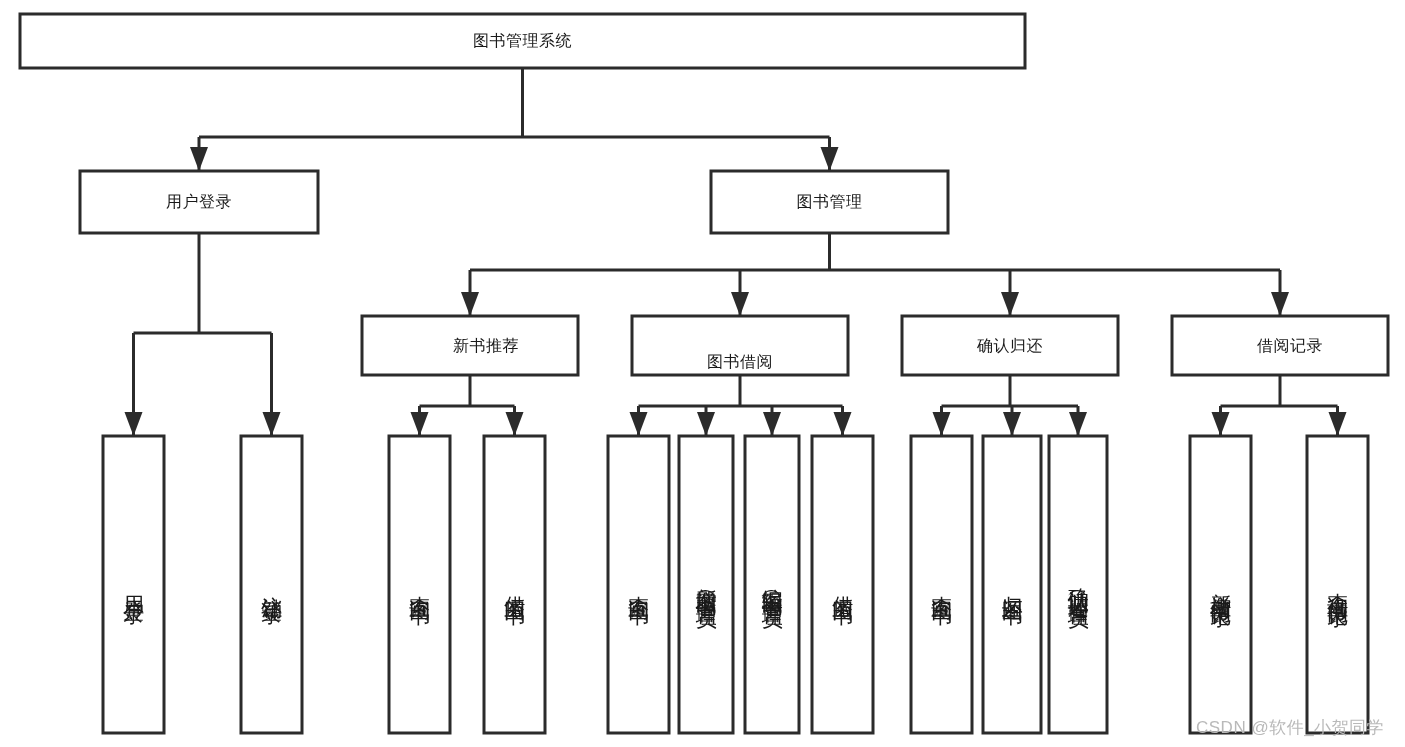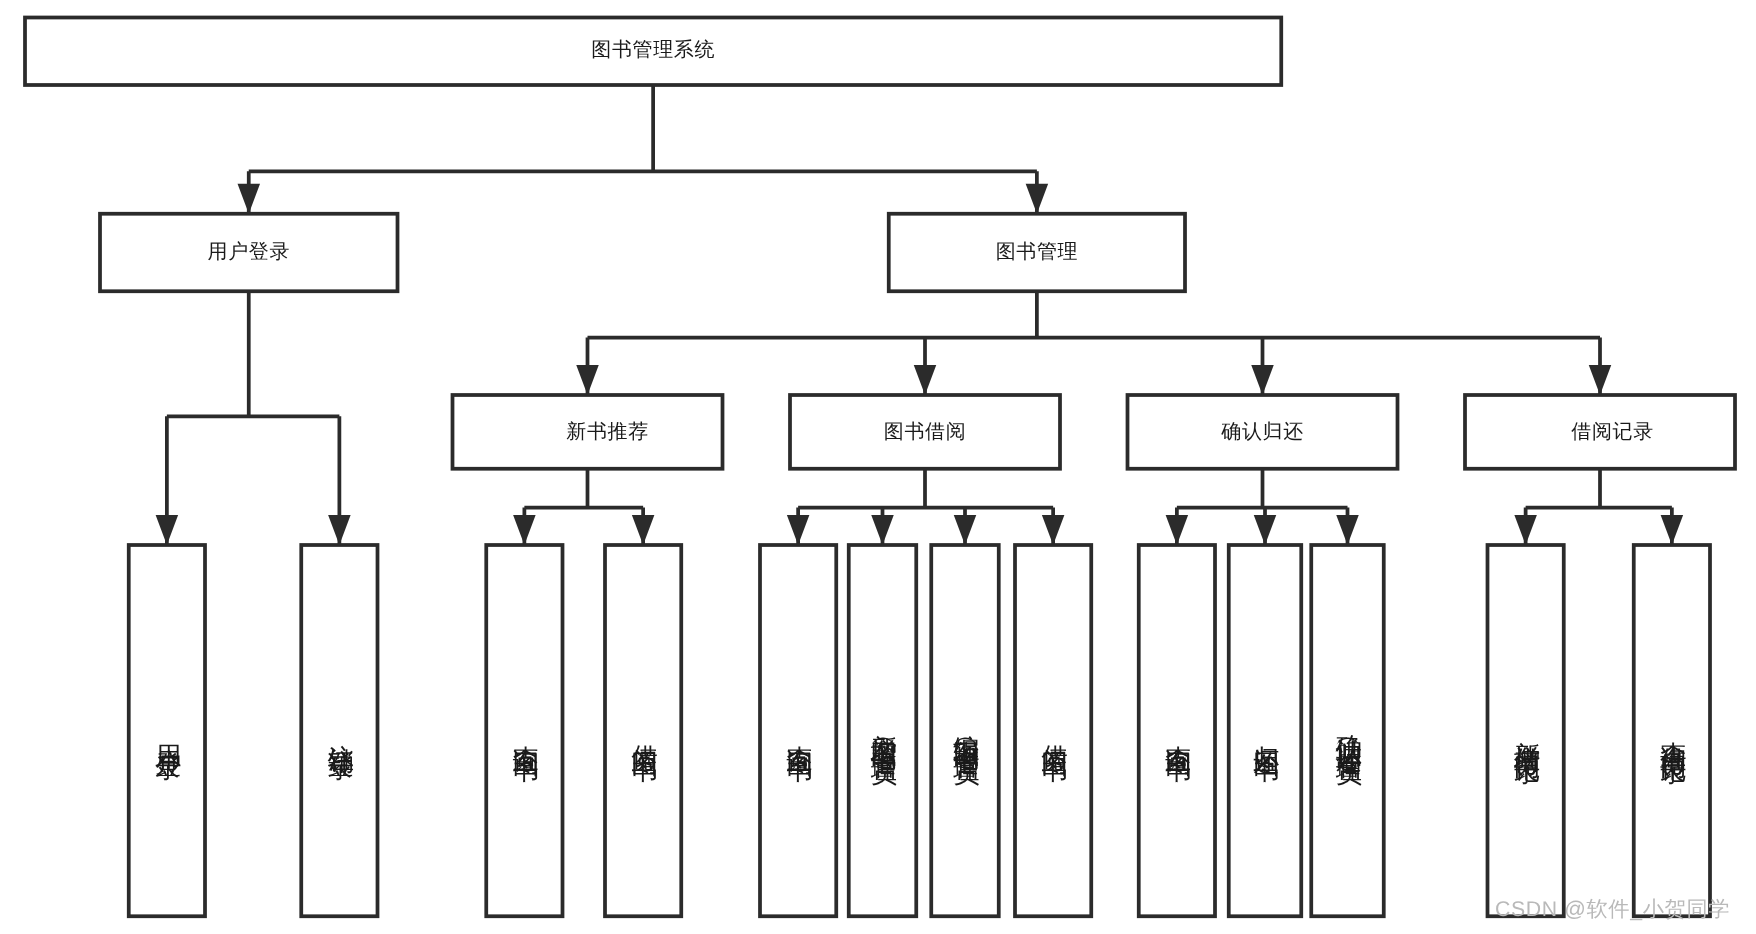--- a/index.html
+++ b/index.html
@@ -155,21 +155,21 @@
         <rect x="1190" y="436" width="61" height="297" class="node-box"></rect>
         <rect x="1307" y="436" width="61" height="297" class="node-box"></rect>
       </g>
   </svg>
 
   <div id="label-layer">
       <div class="node-label horizontal" style="left: 20px; top: 14px; width: 1005px; height: 54px;">图书管理系统</div>
       <div class="node-label horizontal" style="left: 80px; top: 171px; width: 238px; height: 62px;">用户登录</div>
       <div class="node-label horizontal" style="left: 711px; top: 171px; width: 237px; height: 62px;">图书管理</div>
       <div class="node-label horizontal" style="left: 378px; top: 316px; width: 216px; height: 59px;">新书推荐</div>
-      <div class="node-label horizontal" style="left: 632px; top: 316px; width: 216px; height: 59px;">图书借阅</div>
+      <div class="node-label horizontal" style="left: 632px; top: 332px; width: 216px; height: 59px;">图书借阅</div>
       <div class="node-label horizontal" style="left: 902px; top: 316px; width: 216px; height: 59px;">确认归还</div>
       <div class="node-label horizontal" style="left: 1172px; top: 316px; width: 236px; height: 59px;">借阅记录</div>
       <div class="node-label vertical" style="left: 103px; top: 436px; width: 61px; height: 297px;">用户登录</div>
       <div class="node-label vertical" style="left: 241px; top: 436px; width: 61px; height: 297px;">注销登录</div>
       <div class="node-label vertical" style="left: 389px; top: 436px; width: 61px; height: 297px;">查询图书</div>
       <div class="node-label vertical" style="left: 484px; top: 436px; width: 61px; height: 297px;">借阅图书</div>
       <div class="node-label vertical" style="left: 608px; top: 436px; width: 61px; height: 297px;">查询图书</div>
       <div class="node-label vertical" style="left: 679px; top: 436px; width: 54px; height: 297px;">新增图书（管理员）</div>
       <div class="node-label vertical" style="left: 745px; top: 436px; width: 54px; height: 297px;">编辑图书（管理员）</div>
       <div class="node-label vertical" style="left: 812px; top: 436px; width: 61px; height: 297px;">借阅图书</div>

